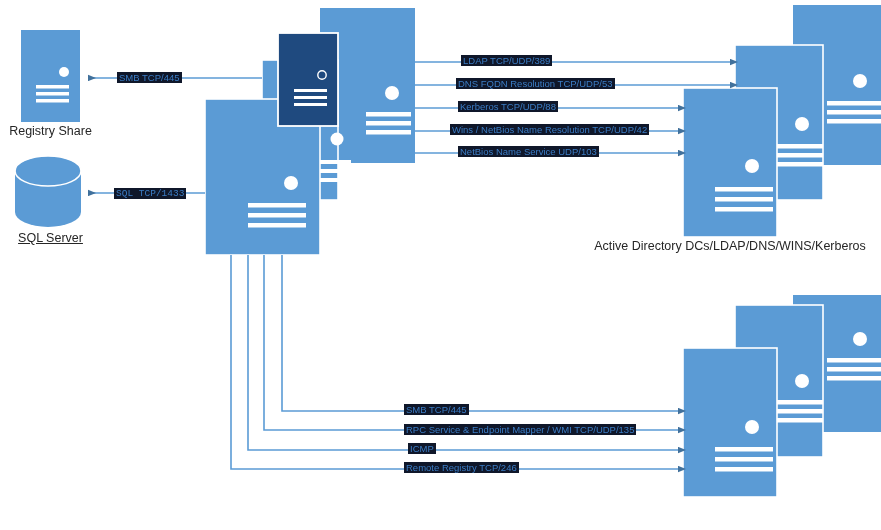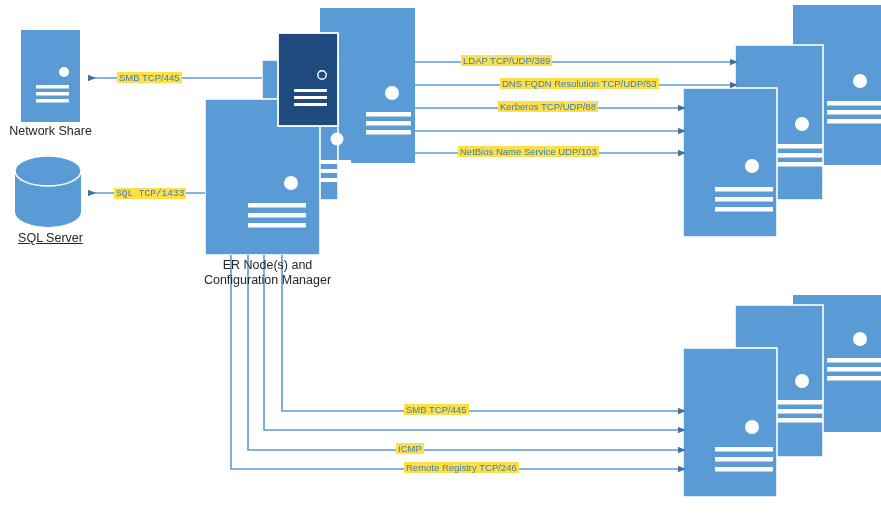--- a/index.html
+++ b/index.html
@@ -20,21 +20,21 @@
     text-align:center;
     white-space:pre-line;
     font-family:"Liberation Sans","DejaVu Sans",sans-serif;
   }
   .edge-label{
     position:absolute;
     color:#3B7CC4;
     font-size:9.5px;
     line-height:11px;
     white-space:nowrap;
-    background:#fde047;
+    background:#0f172a;
     padding:0 2px;
     font-family:"Liberation Sans","DejaVu Sans",sans-serif;
   }
 </style>
 </head>
 <body>
 
 <div id="canvas">
 
   <svg viewBox="0 0 881 530" xmlns="http://www.w3.org/2000/svg">
@@ -157,42 +157,43 @@
       <path d="M264,255 L264,430 L679,430" fill="none" stroke="#5B9BD5" stroke-width="1.6" marker-end="url(#arrowR)"></path>
     </g>
     <g>
       <path d="M248,255 L248,450 L679,450" fill="none" stroke="#5B9BD5" stroke-width="1.6" marker-end="url(#arrowR)"></path>
     </g>
     <g>
       <path d="M231,255 L231,469 L679,469" fill="none" stroke="#5B9BD5" stroke-width="1.6" marker-end="url(#arrowR)"></path>
     </g>
   </svg>
 
-  <div class="caption" style="left:1px;top:124px;width:99px;">Network Share</div>
+  <div class="caption" style="left:1px;top:124px;width:99px;">Registry Share</div>
 
   <div class="caption" style="left:1px;top:231px;width:99px;text-decoration:underline;">SQL Server</div>
 
-  <div class="caption" style="left:180px;top:258px;width:175px;">ER Node(s) and
-Configuration Manager</div>
 
+  <div class="caption" style="left:580px;top:239px;width:300px;">Active Directory DCs/LDAP/DNS/WINS/Kerberos</div>
 
 
   <div class="edge-label" style="left:117px;top:72px;">SMB TCP/445</div>
 
   <div class="edge-label" style="left:114px;top:188px;font-family:Liberation Mono, monospace;">SQL TCP/1433</div>
 
   <div class="edge-label" style="left:461px;top:55px;">LDAP TCP/UDP/389</div>
 
-  <div class="edge-label" style="left:456px;top:78px;margin-left:44px;">DNS FQDN Resolution TCP/UDP/53</div>
+  <div class="edge-label" style="left:456px;top:78px;">DNS FQDN Resolution TCP/UDP/53</div>
 
-  <div class="edge-label" style="left:458px;top:101px;margin-left:40px;">Kerberos  TCP/UDP/88</div>
+  <div class="edge-label" style="left:458px;top:101px;">Kerberos  TCP/UDP/88</div>
 
+  <div class="edge-label" style="left:450px;top:124px;">Wins / NetBios Name Resolution  TCP/UDP/42</div>
 
   <div class="edge-label" style="left:458px;top:146px;">NetBios Name Service  UDP/103</div>
 
   <div class="edge-label" style="left:404px;top:404px;">SMB TCP/445</div>
 
+  <div class="edge-label" style="left:404px;top:424px;">RPC Service &amp; Endpoint Mapper / WMI TCP/UDP/135</div>
 
-  <div class="edge-label" style="left:396px;top:443px;">ICMP</div>
+  <div class="edge-label" style="left:408px;top:443px;">ICMP</div>
 
   <div class="edge-label" style="left:404px;top:462px;">Remote Registry TCP/246</div>
 
 </div>
 
 </body></html>

